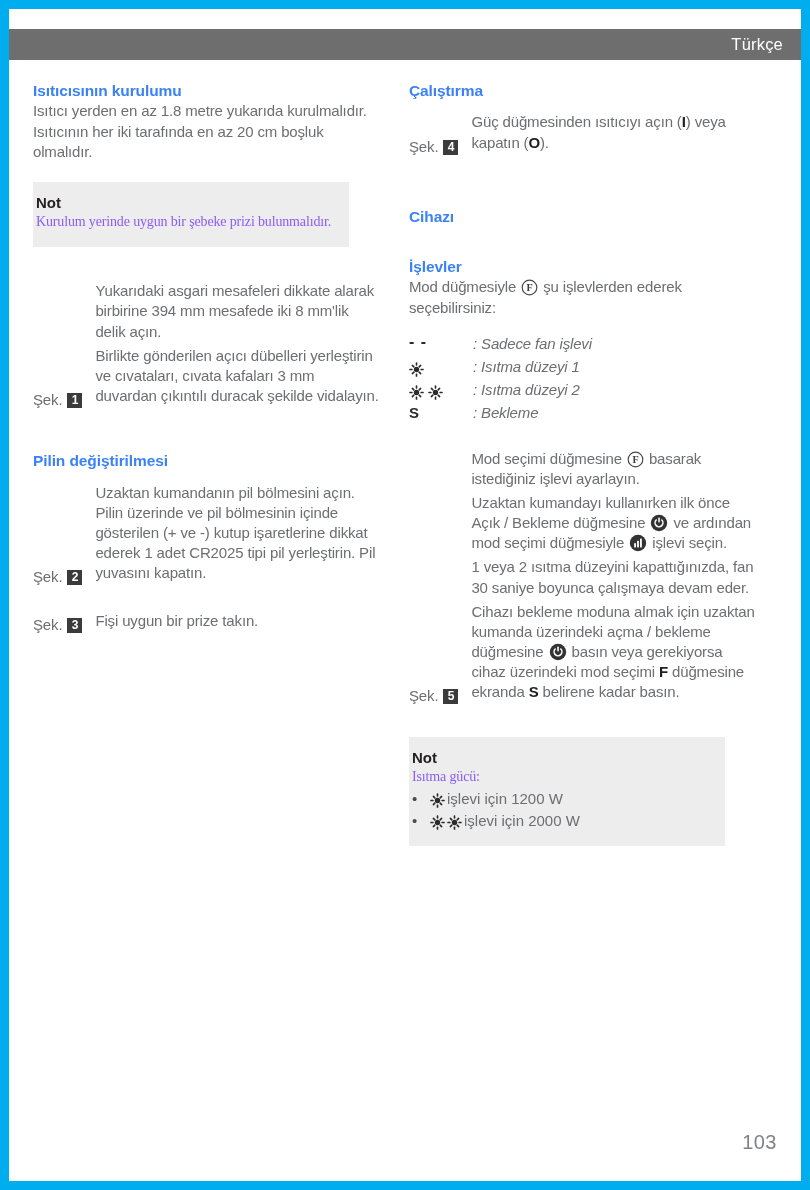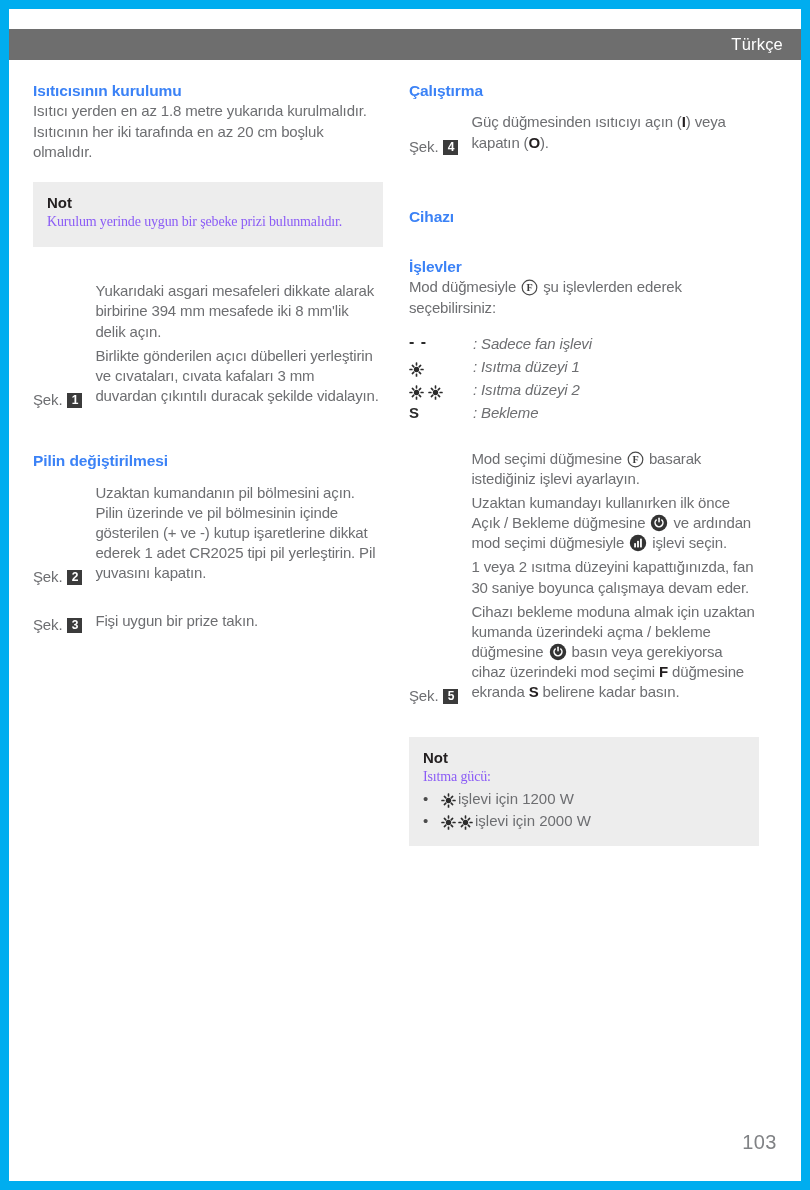--- a/index.html
+++ b/index.html
@@ -76,22 +76,22 @@
     letter-spacing: -.15px;
   }
   .spacer-lg { height: 30px; }
   .spacer-md { height: 20px; }
   .spacer-sm { height: 11px; }
   .spacer-xs { height: 7px; }
 
   
   .note-box {
     background: #EDEDED;
-    padding: 11px 14px 15px 14px;
-    width: 350px;
+    padding: 11px 14px 15px 3px;
+    width: 316px;
   }
   .note-box .note-title {
     font-size: 15px;
     font-weight: bold;
     color: #231f20;
     line-height: 1.3;
     margin-bottom: 1px;
   }
   .note-box .note-body {
     font-size: 14px;

